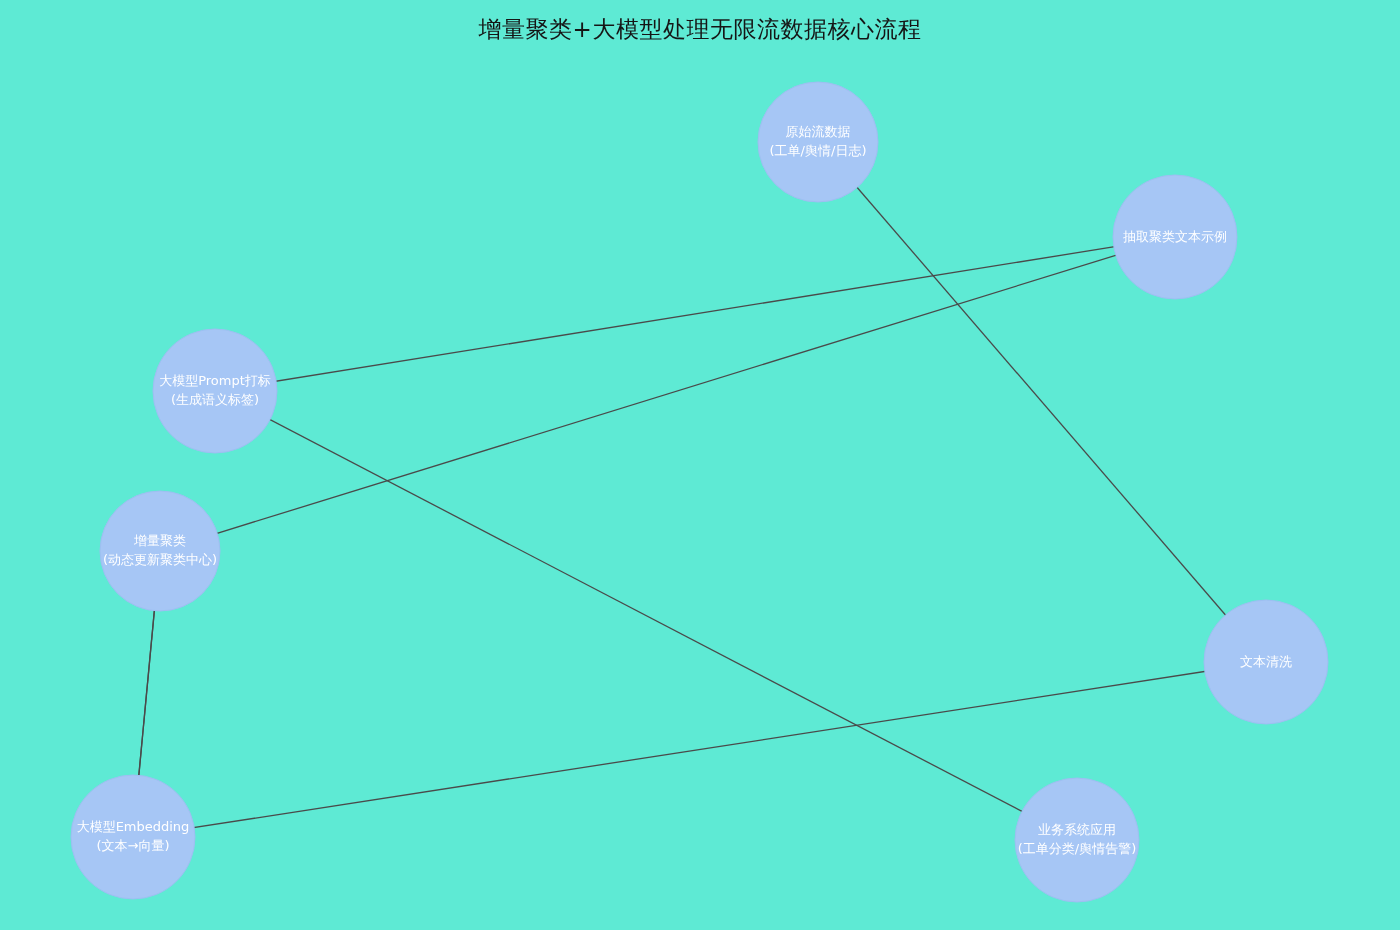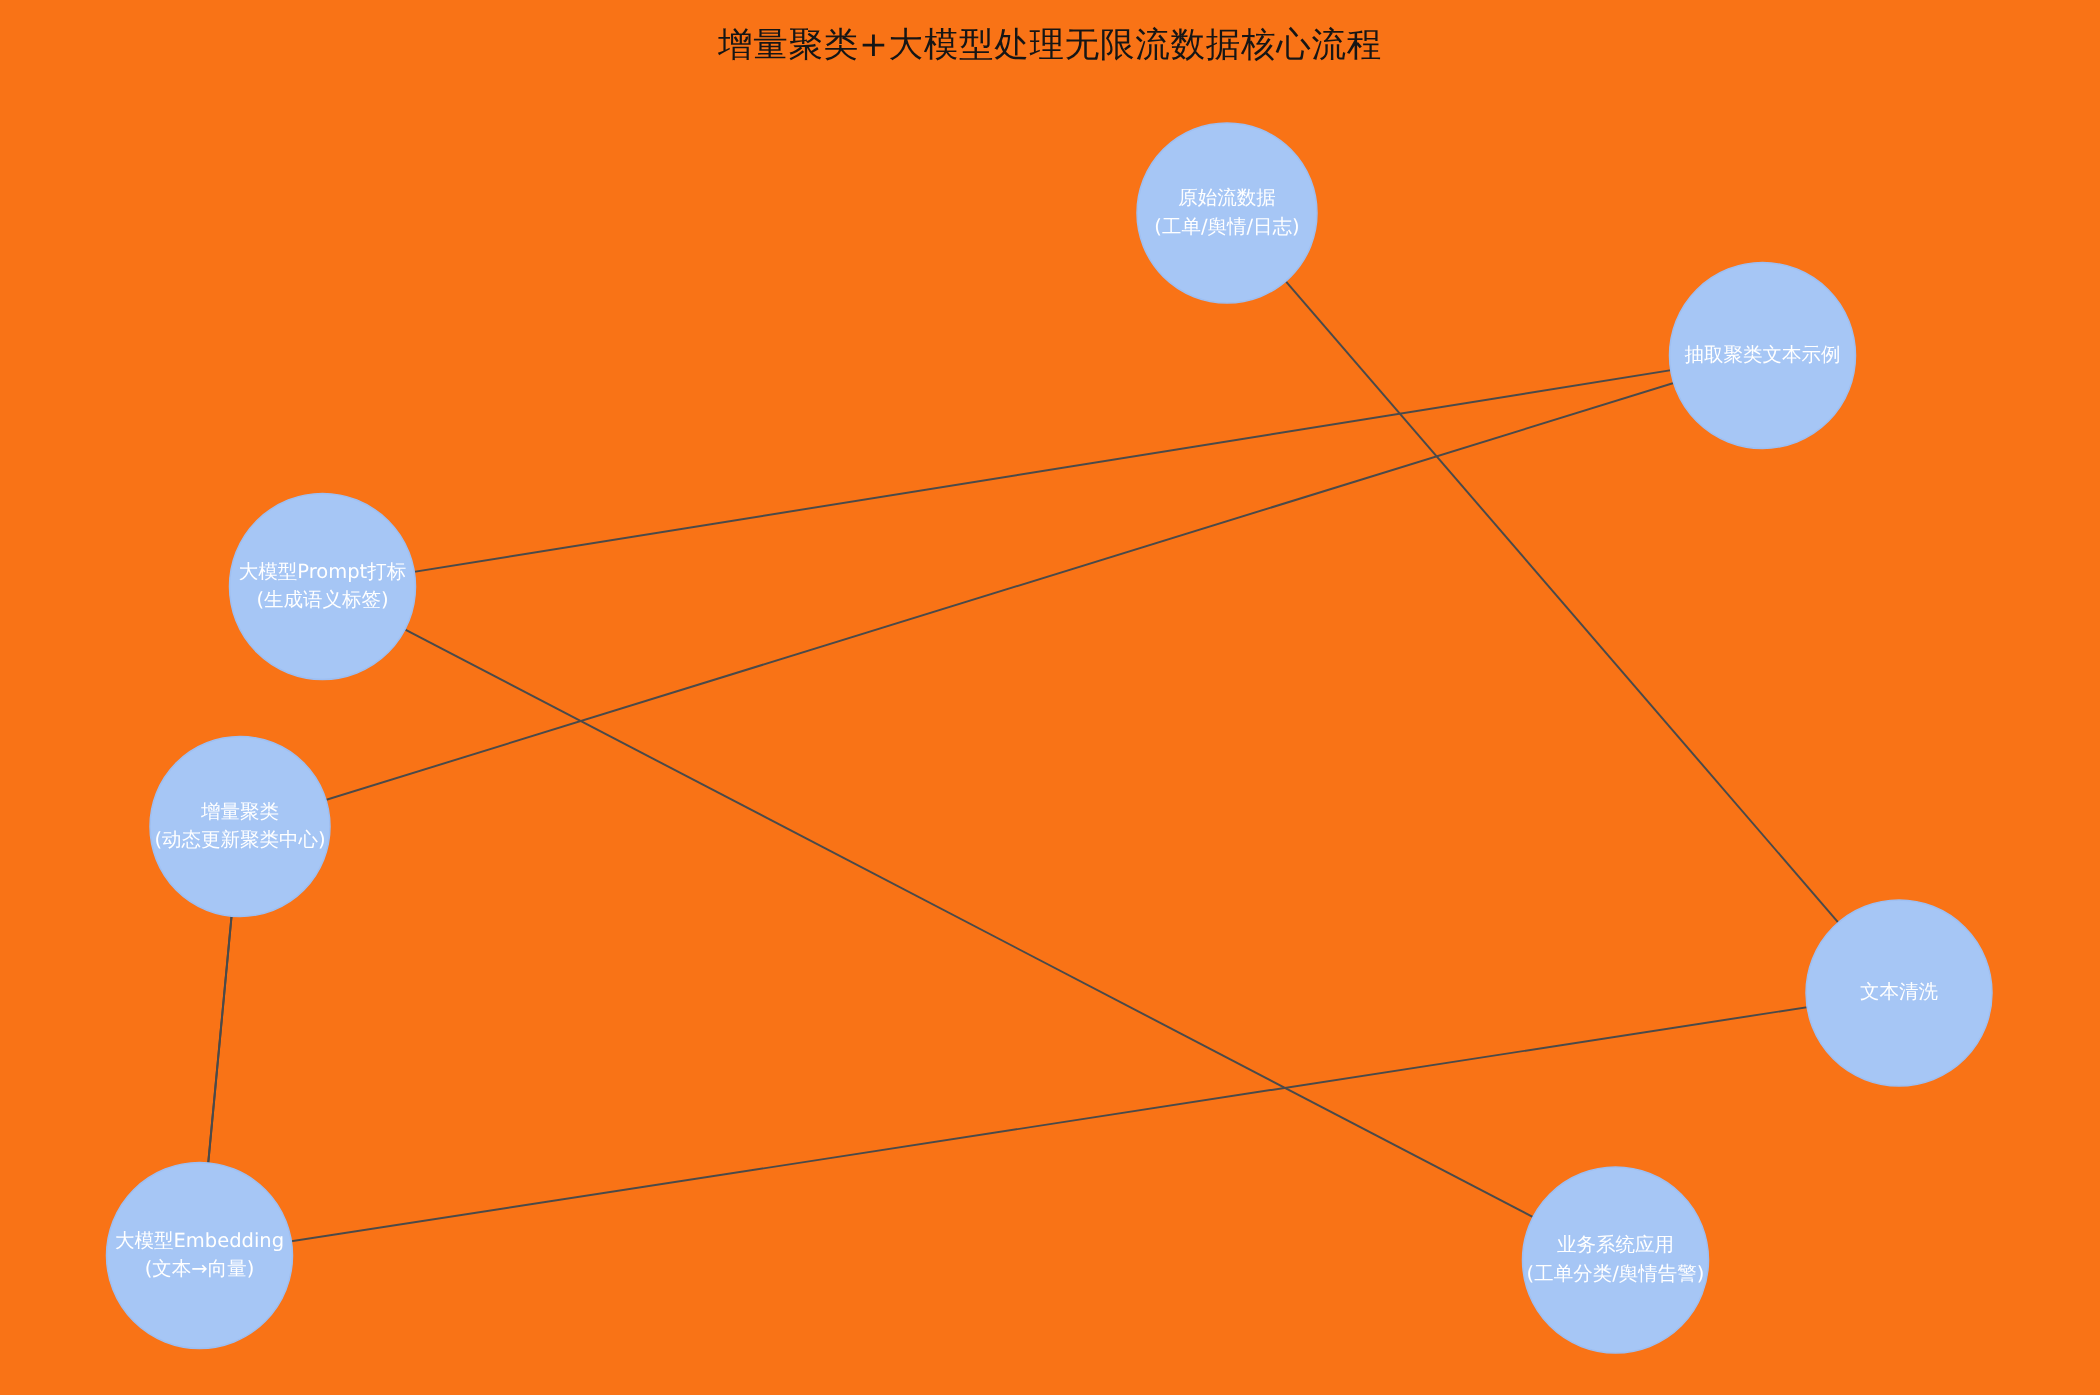--- a/index.html
+++ b/index.html
@@ -11,21 +11,21 @@
     width: 1400px;
     height: 930px;
     font-family: "DejaVu Sans", "Liberation Sans", sans-serif;
     overflow: hidden;
     position: relative;
   }
   #canvas {
     position: relative;
     width: 1400px;
     height: 930px;
-    background: #f97316;
+    background: #5eead4;
   }
   #title {
     position: absolute;
     top: 14px;
     left: 0;
     width: 1400px;
     text-align: center;
     font-size: 23px;
     color: #151515;
     font-family: "DejaVu Sans", "Liberation Sans", sans-serif;

